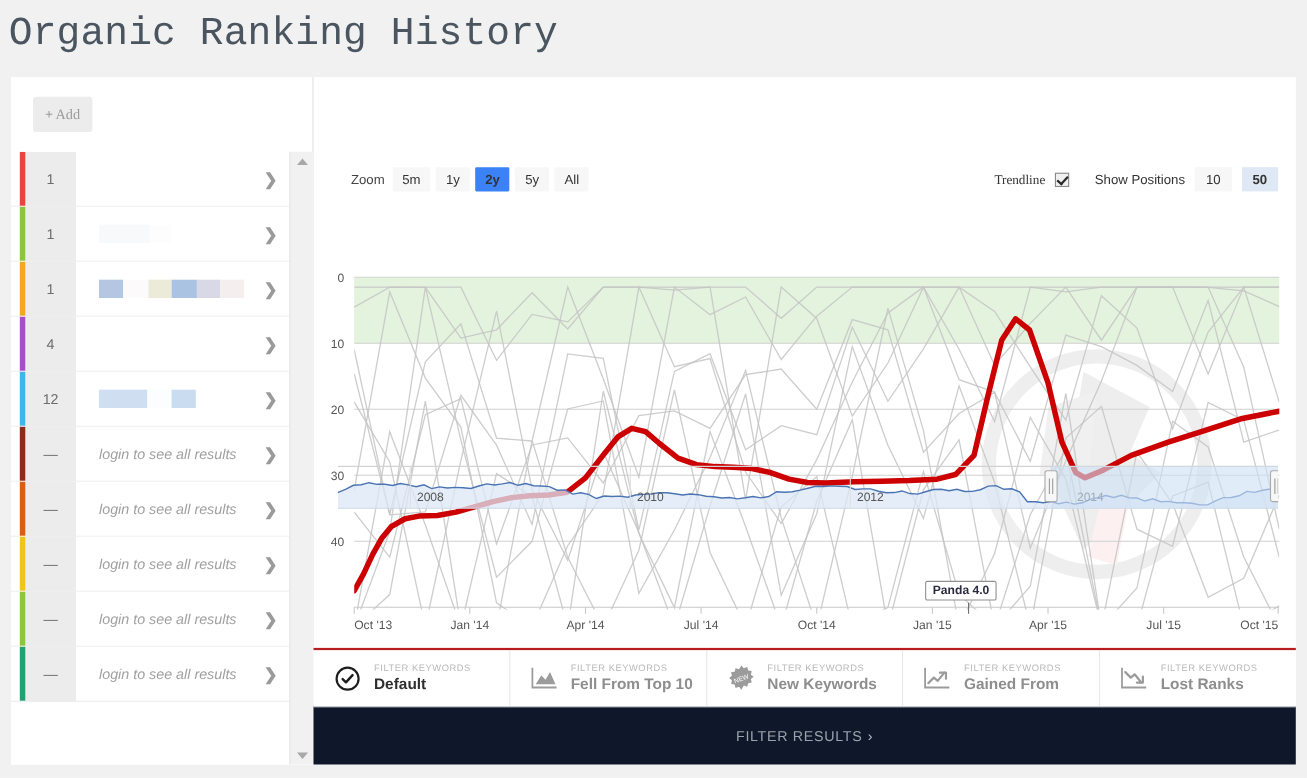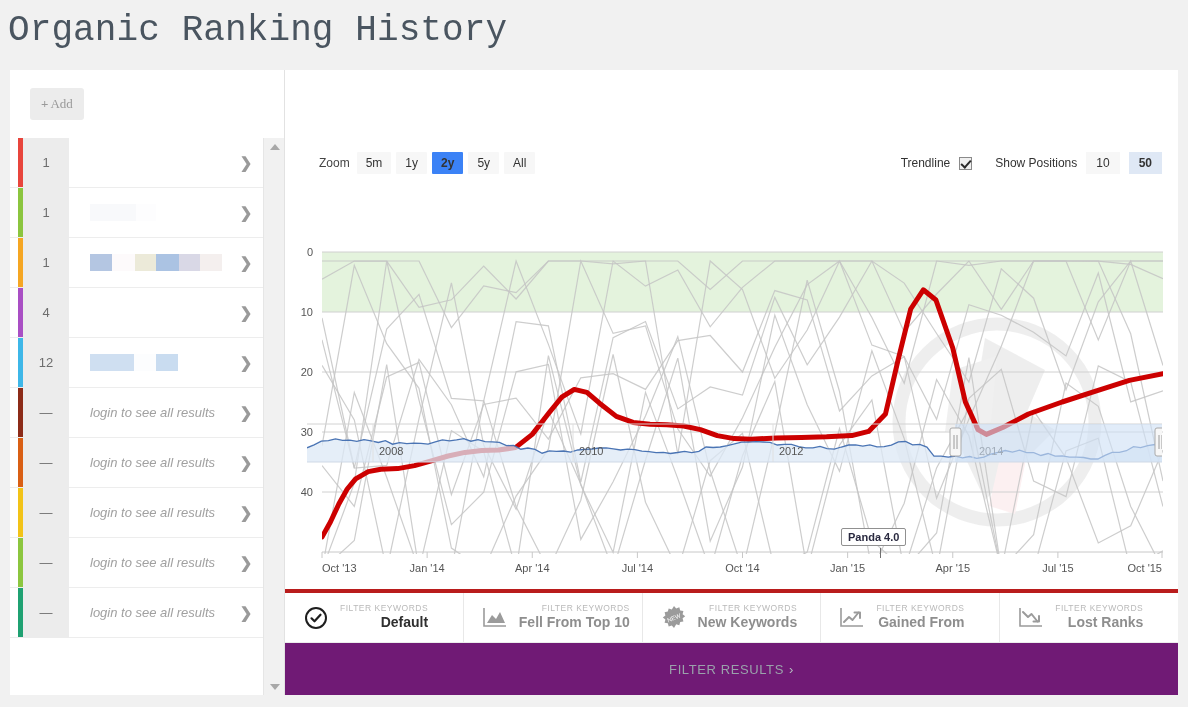--- a/index.html
+++ b/index.html
@@ -184,21 +184,21 @@
 
   .right-group {
     position: absolute;
     right: 16px; top: 0;
     display: flex;
     align-items: center;
     gap: 9px;
     font-size: 12px;
     color: #333;
   }
-  .tl-label { color: #333; }
+  .tl-label { color: #333; font-family: Liberation Serif, serif; }
   .tl-check {
     width: 13px; height: 13px;
     border: 1px solid #8a8a8a;
     background: #f0f0f0;
     position: relative;
     display: inline-block;
     vertical-align: -2px;
     cursor: pointer;
   }
   .tl-check::after {
@@ -252,24 +252,23 @@
   
   .navigator {
     position: absolute;
     left: 22px; right: 16px; top: 351px;
     height: 47px;
   }
 
   
   .filter-tabs {
     display: flex;
-    border-top: 4px solid #b91c1c;
+    border-top: 2px solid #b91c1c;
     height: 53px;
     background: #fff;
-    text-align: right;
   }
   .ftab {
     flex: 1;
     display: flex;
     align-items: center;
     gap: 10px;
     padding-left: 17px;
     border-right: 1px solid #e8e8e8;
     cursor: pointer;
     min-width: 0;
@@ -297,21 +296,21 @@
   }
   .ftab.active .ftab-name { color: #2f2f2f; }
   .ftab.active .ftab-icon { color: #1e1e1e; }
 
   .filter-results {
     height: 53px;
     display: flex;
     align-items: center;
     justify-content: center;
     border-top: 1px solid #ececec;
-    background: #701a75;
+    background: #0f172a;
   }
   .fr-link {
     font-size: 13px;
     letter-spacing: 0.6px;
     color: #9aa2ab;
     cursor: pointer;
   }
   .fr-link .car { color: #b6bcc2; margin-left: 5px; }
 </style>
 </head>

